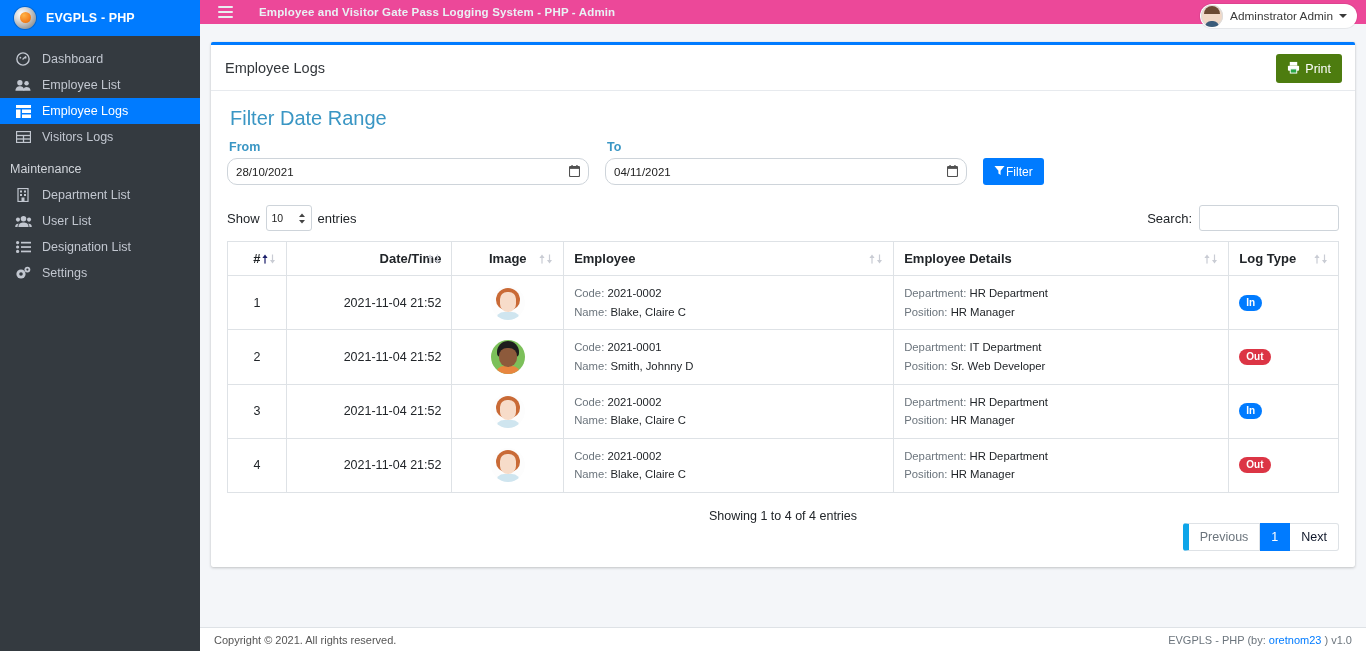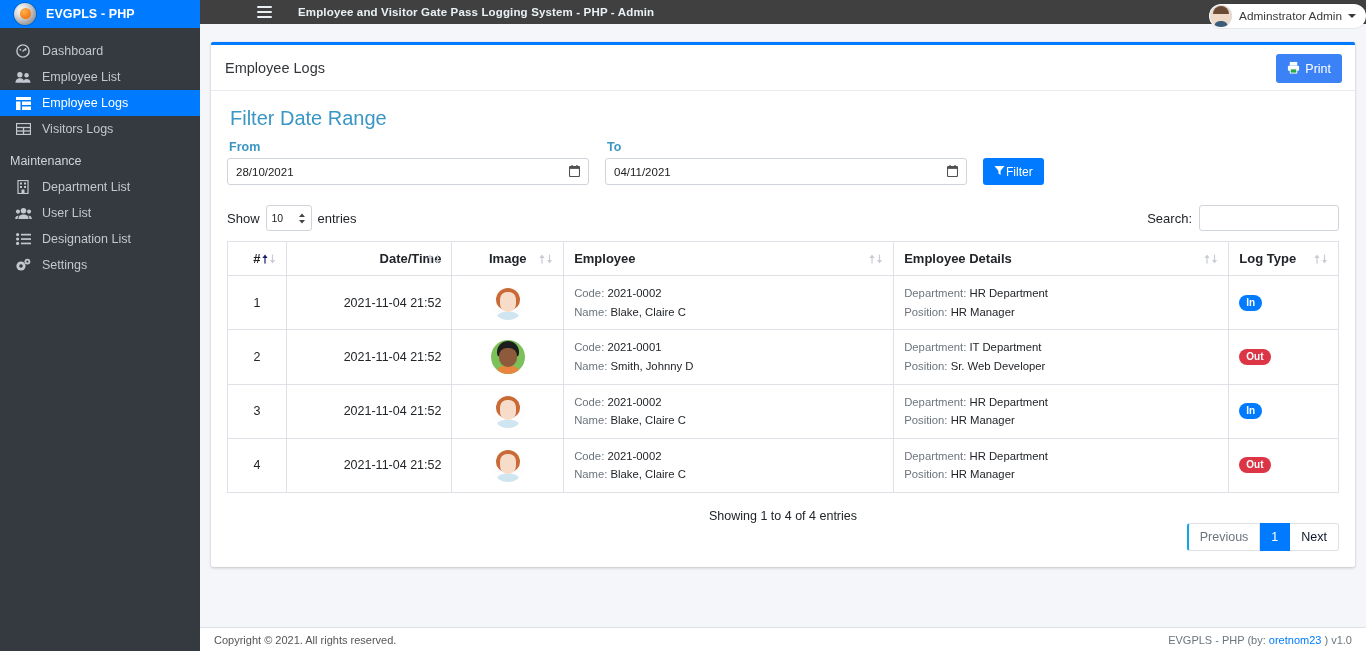--- a/index.html
+++ b/index.html
@@ -14,21 +14,21 @@
   }
 
   
   #sidebar {
     position: absolute; left: 0; top: 0;
     width: 200px; height: 651px;
     background: #343a40;
     z-index: 20;
   }
   #brand {
-    height: 28px;
+    height: 36px;
     background: #007bff;
     display: flex; align-items: center;
     padding-left: 14px;
     overflow: hidden;
   }
   .brand-logo {
     width: 22px; height: 22px; border-radius: 50%;
     background: radial-gradient(circle at 34% 32%, #ffffff 0%, #d8d8d8 34%, #9a9a9a 74%, #6f6f6f 100%);
     position: relative; flex: 0 0 auto;
     box-shadow: 0 0 0 1px rgba(0,0,0,.18);
@@ -57,35 +57,35 @@
   .nav-ico svg { display:block; }
   .nav-header {
     color:#d0d4da; font-size:12.5px;
     padding:12px 0 6px 10px;
   }
 
   
   #navbar {
     position:absolute; left:200px; top:0;
     width:1166px; height:24px;
-    background:#404040;
-    display:flex; align-items:center;padding-left:39px;
+    background:#ec4899;
+    display:flex; align-items:center;
   }
   #hamburger {
     margin-left:18px; width:15px; height:12px;
     display:flex; flex-direction:column; justify-content:space-between;
     cursor:pointer;
   }
   #hamburger span { display:block; height:2px; background:#e9eef1; border-radius:1px; }
   #navbar-title {
     margin-left:26px; color:#e9f1f5;
     font-size:11.5px; font-weight:bold; letter-spacing:.15px;
   }
   #user-menu {
-    position:absolute; right:0; top:4px;
+    position:absolute; right:9px; top:4px;
     height:24px; background:#fff; border-radius:14px;
     display:flex; align-items:center; padding-right:10px;
     cursor:pointer; box-shadow:0 0 0 1px rgba(0,0,0,.06);
   }
   .user-avatar {
     width:22px; height:22px; border-radius:50%;
     margin:1px 7px 1px 1px; flex:0 0 auto;
     background:#f1d9c7; position:relative; overflow:hidden;
     box-shadow:0 0 0 1px #ddd inset;
   }
@@ -118,41 +118,41 @@
   }
   .card-header {
     height:46px; display:flex; align-items:center;
     padding:0 14px; border-bottom:1px solid #e7eaee;
     position:relative;
   }
   .card-title { font-size:14.5px; color:#33373b; }
   #print-btn {
     position:absolute; right:13px; top:9px;
     height:29px; padding:0 11px;
-    background:#3b82f6; color:#fff;
+    background:#4d7c0f; color:#fff;
     border:none; border-radius:3px;
     font-size:12.5px; font-family:inherit;
     display:flex; align-items:center; gap:5px;
     cursor:pointer;
   }
   .card-body { padding:16px 16px 12px 16px; }
 
   .filter-title {
     color:#3a96c4; font-size:20px; font-weight:normal;
     margin:0 0 10px 3px;
   }
   .filter-row { display:flex; align-items:flex-end; gap:16px; }
   .field { display:flex; flex-direction:column; }
   .field-label {
     color:#3a96c4; font-size:12.5px; font-weight:bold;
     margin-bottom:4px; margin-left:2px;
   }
   .date-input {
     width:362px; height:27px;
-    border:1px solid #ced4da; border-radius:3px;
+    border:1px solid #ced4da; border-radius:10px;
     background:#fff; font-size:11.5px; color:#222;
     padding:0 8px; font-family:inherit;
     position:relative; display:flex; align-items:center;
     justify-content:space-between;
   }
   .cal-ico { opacity:.85; }
   #filter-btn {
     height:27px; padding:0 11px;
     background:#007bff; color:#fff; border:none; border-radius:3px;
     font-size:12px; display:flex; align-items:center; gap:1px;
@@ -239,21 +239,21 @@
 
   
   .dt-bottom { display:flex; align-items:center; margin-top:16px; margin-bottom:4px;flex-direction:column; }
   .dt-info { font-size:12.5px; color:#212529; }
   .pager { margin-left:auto; display:flex; }
   .pager div {
     border:1px solid #dee2e6; border-left:none;
     padding:6px 11px; font-size:12.5px; color:#0f172a;
     background:#fff; cursor:pointer; user-select:none;
   }
-  .pager div:first-child { border-left:2px solid #0ea5e9; border-radius:3px 0 0 3px; color:#6c757d; }
+  .pager div:first-child { border-left:6px solid #0ea5e9; border-radius:3px 0 0 3px; color:#6c757d; }
   .pager div:last-child  { border-radius:0 3px 3px 0; }
   .pager div.cur { background:#007bff; border-color:#007bff; color:#fff; }
 
   
   #footer {
     position:absolute; left:200px; bottom:0;
     width:1166px; height:24px;
     background:#fff; border-top:1px solid #dee2e6;
     display:flex; align-items:center; padding:0 14px;
     font-size:11px; color:#555;

